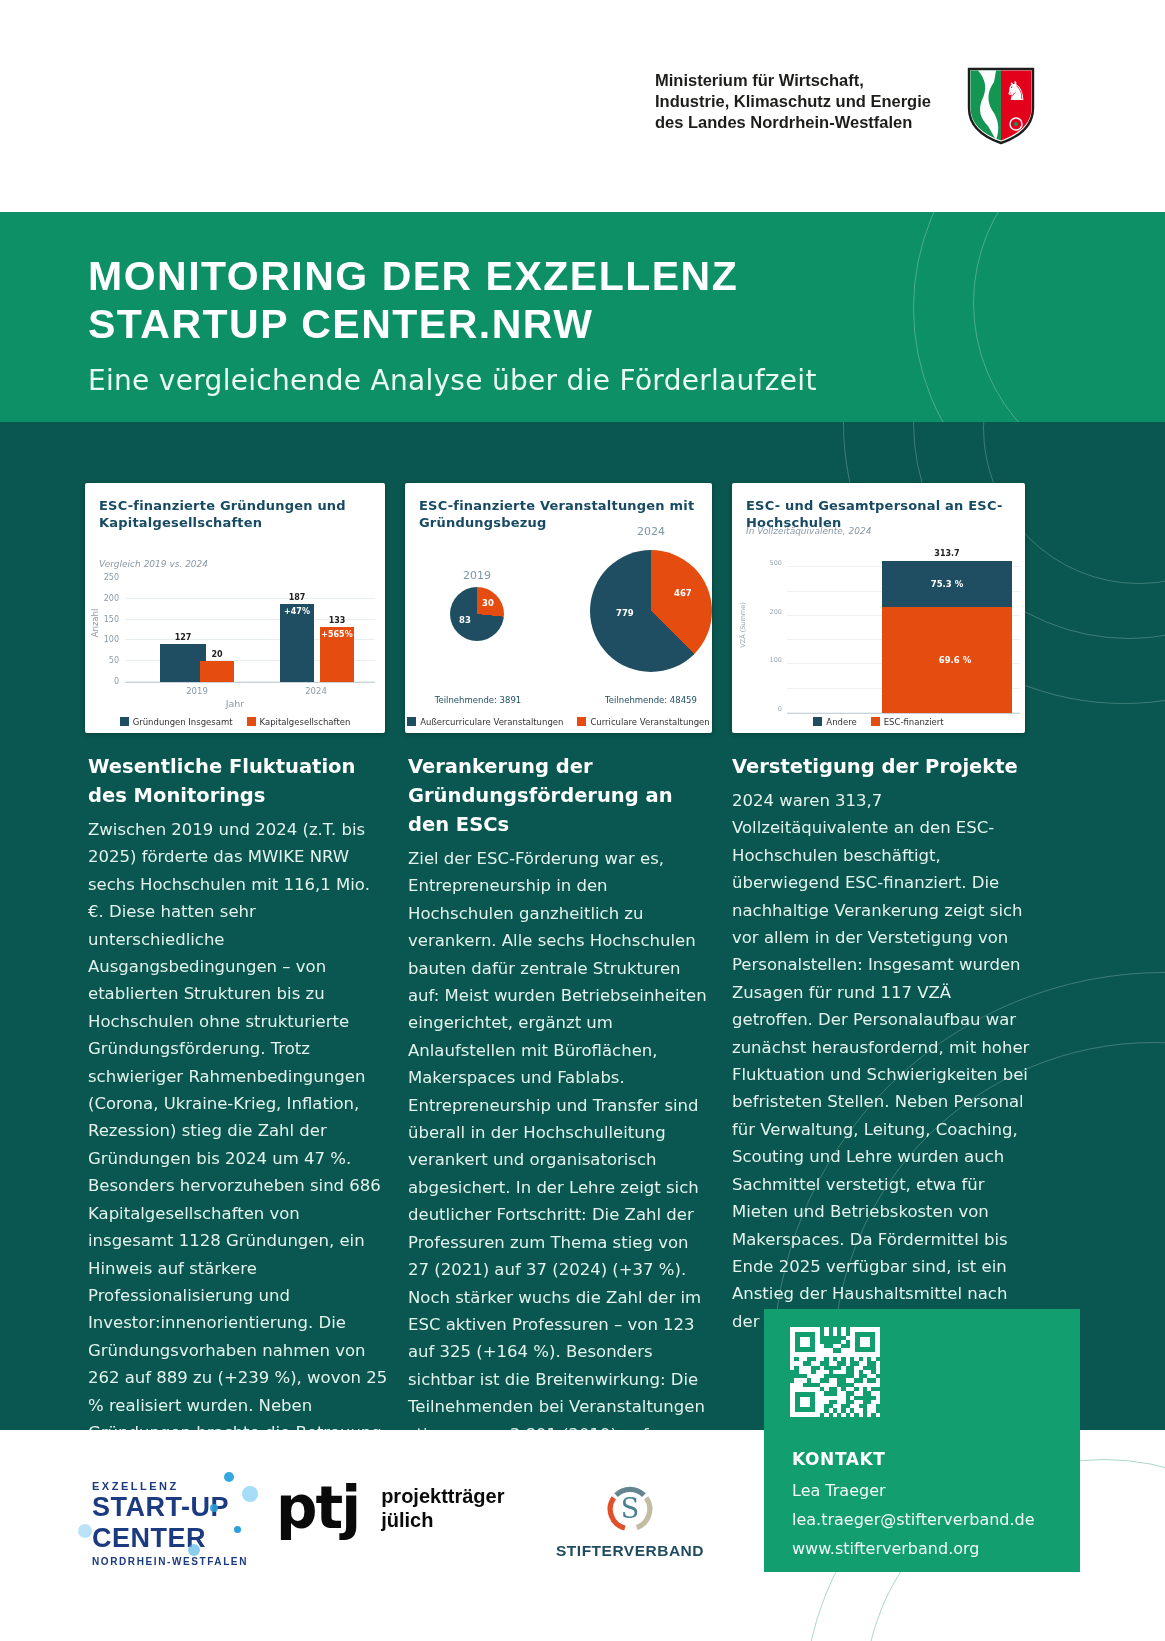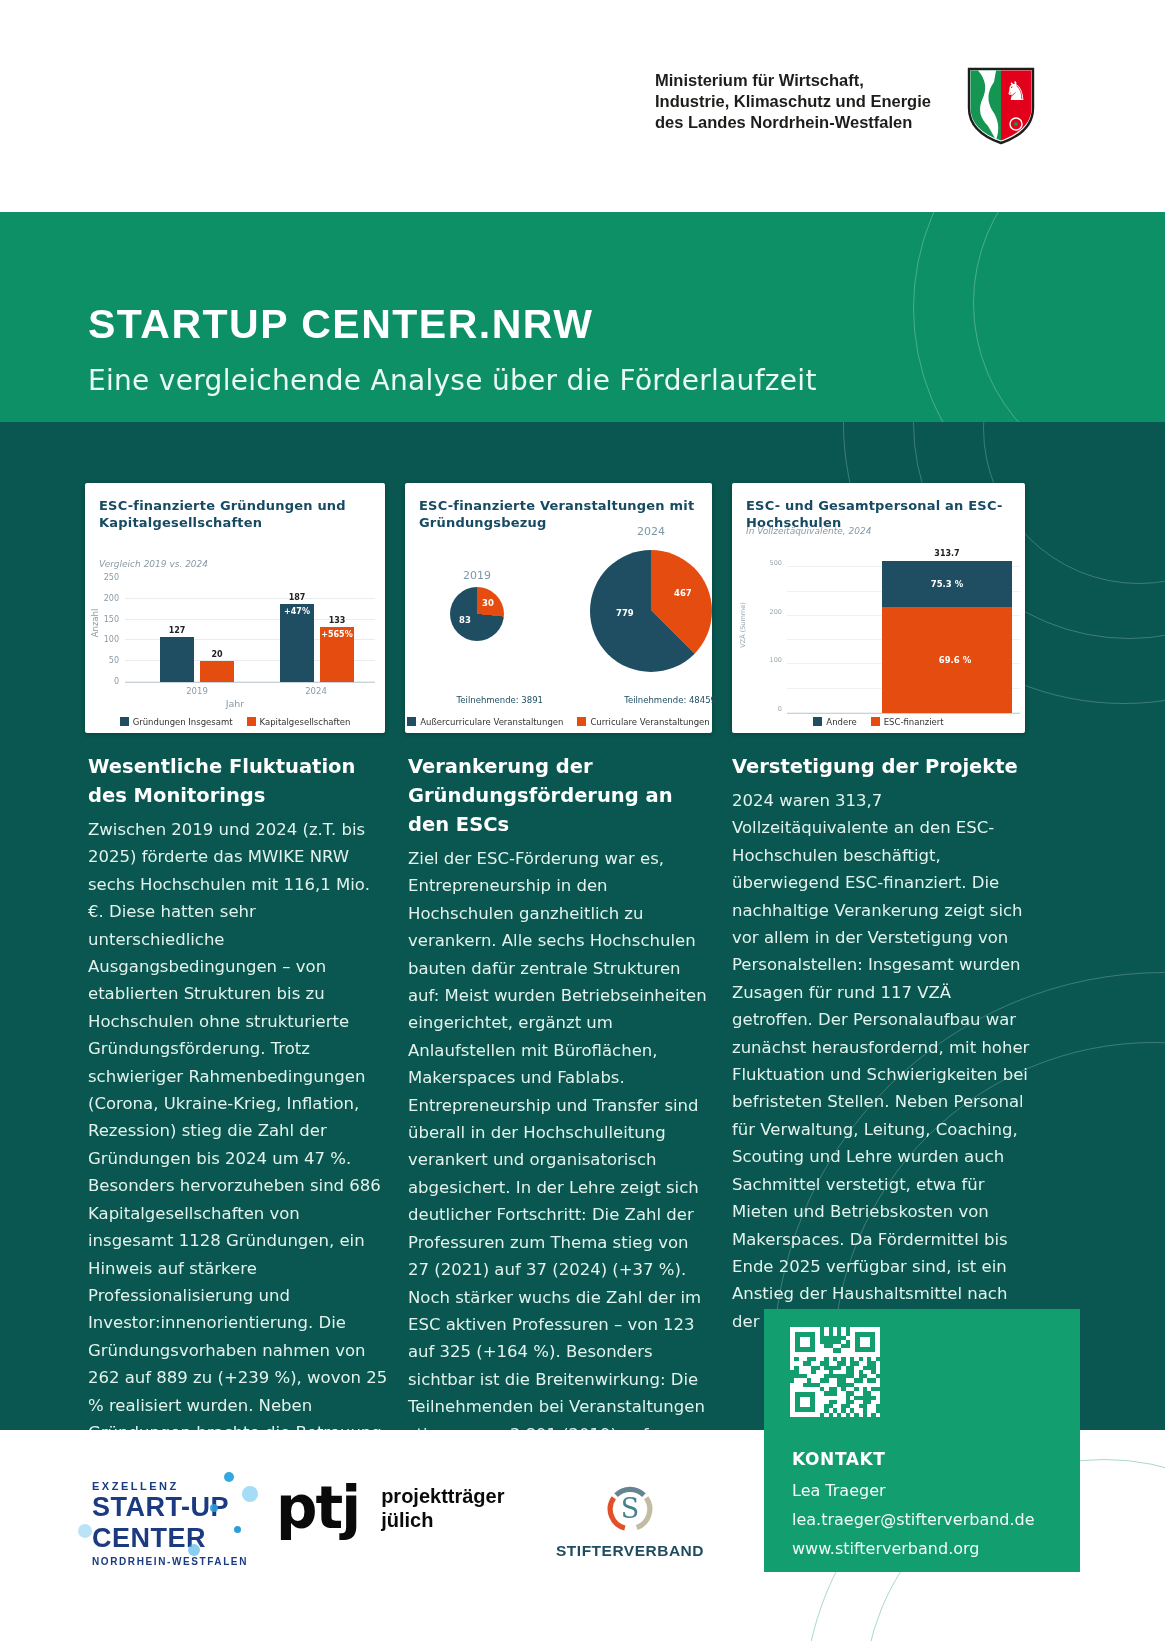--- a/index.html
+++ b/index.html
@@ -41,21 +41,21 @@
   .xlab1{position:absolute;left:0;right:0;top:215px;text-align:center;font-size:9.5px;color:#8a9aa6;}
   .legend{position:absolute;left:0;right:0;bottom:6px;display:flex;justify-content:center;gap:14px;
         font-size:8.5px;color:#333;align-items:center;}
   .sw{display:inline-block;width:9px;height:9px;margin-right:4px;vertical-align:-1px;}
   
   .pie{position:absolute;border-radius:50%;}
   .pieA{left:45px;top:104px;width:54px;height:54px;}
   .pieB{left:185px;top:67px;width:122px;height:122px;}
   .pyear{position:absolute;width:60px;text-align:center;font-size:11px;color:#7c97a8;}
   .plab{position:absolute;font-size:8.5px;font-weight:600;color:#fff;}
-  .pfoot{position:absolute;top:212px;width:130px;text-align:right;font-size:8.5px;color:#1f4e62;}
+  .pfoot{position:absolute;top:212px;width:130px;text-align:center;font-size:8.5px;color:#1f4e62;}
   
   .plot3{position:absolute;left:55px;top:60px;width:233px;height:170px;
         border-bottom:1px solid #c9d2d8;
         background:repeating-linear-gradient(to top, #eef1f3 0 1px, transparent 1px 24.29px);}
   .stackbar{position:absolute;left:95px;bottom:0;width:130px;display:flex;flex-direction:column;}
   .seg{display:flex;align-items:center;justify-content:center;font-size:8.5px;font-weight:600;color:#fff;}
   .totlab{position:absolute;left:0;right:0;bottom:100%;margin-bottom:3px;text-align:center;
         font-size:8px;font-weight:700;color:#222;}
   .yt3{position:absolute;left:30px;width:20px;text-align:right;font-size:6.5px;color:#9aa7af;}
   .ylab3{position:absolute;left:-12px;top:138px;font-size:6.5px;color:#9aa7af;transform:rotate(-90deg);}
@@ -109,21 +109,21 @@
       <text x="50" y="34" font-size="26" text-anchor="middle" fill="#ffffff" font-family="'DejaVu Sans',sans-serif">♞</text>
       <circle cx="50" cy="58" r="6" fill="#e2001a" stroke="#ffffff" stroke-width="1.4"></circle>
       <circle cx="50" cy="58" r="2" fill="#149552"></circle>
     </svg>
   </div>
 
   <div class="hero">
     <div class="arc" style="width:360px;height:360px;right:-170px;top:-90px;"></div>
     <div class="arc" style="width:470px;height:470px;right:-220px;top:-140px;"></div>
     <h1>
-      <br>
+      <span>MONITORING DER EXZELLENZ</span><br>
       <span>STARTUP CENTER.NRW</span>
     </h1>
     <div class="sub">Eine vergleichende Analyse über die Förderlaufzeit</div>
   </div>
 
   <div class="main">
     <div class="arc" style="width:560px;height:560px;right:-240px;top:-280px;"></div>
     <div class="arc" style="width:430px;height:430px;right:-180px;top:-215px;"></div>
     <div class="arc" style="width:310px;height:310px;right:-130px;top:-150px;"></div>
     <div class="arc" style="width:640px;height:640px;right:-310px;top:620px;"></div>
@@ -136,21 +136,21 @@
       </div>
       <div class="csub">Vergleich 2019 vs. 2024</div>
       <span class="yt" style="top:90px;">250</span>
       <span class="yt" style="top:111px;">200</span>
       <span class="yt" style="top:132px;">150</span>
       <span class="yt" style="top:152px;">100</span>
       <span class="yt" style="top:173px;">50</span>
       <span class="yt" style="top:194px;">0</span>
       <span class="ylab1">Anzahl</span>
       <div class="plot1">
-        <div class="bar1" style="left: 35px; height: 45px; background: rgb(31, 78, 98);">
+        <div class="bar1" style="left: 35px; height: 38px; background: rgb(31, 78, 98); padding-left: 12px;">
           <span class="blabel">127</span>
         </div>
         <div class="bar1" style="left: 75px; height: 21px; background: rgb(229, 77, 16);">
           <span class="blabel">20</span>
         </div>
         <div class="bar1" style="left: 155px; height: 77.8px; background: rgb(31, 78, 98);">
           <span class="blabel">187</span>
           <span class="banno">+47%</span>
         </div>
         <div class="bar1" style="left: 195px; height: 55.3px; background: rgb(229, 77, 16);">

